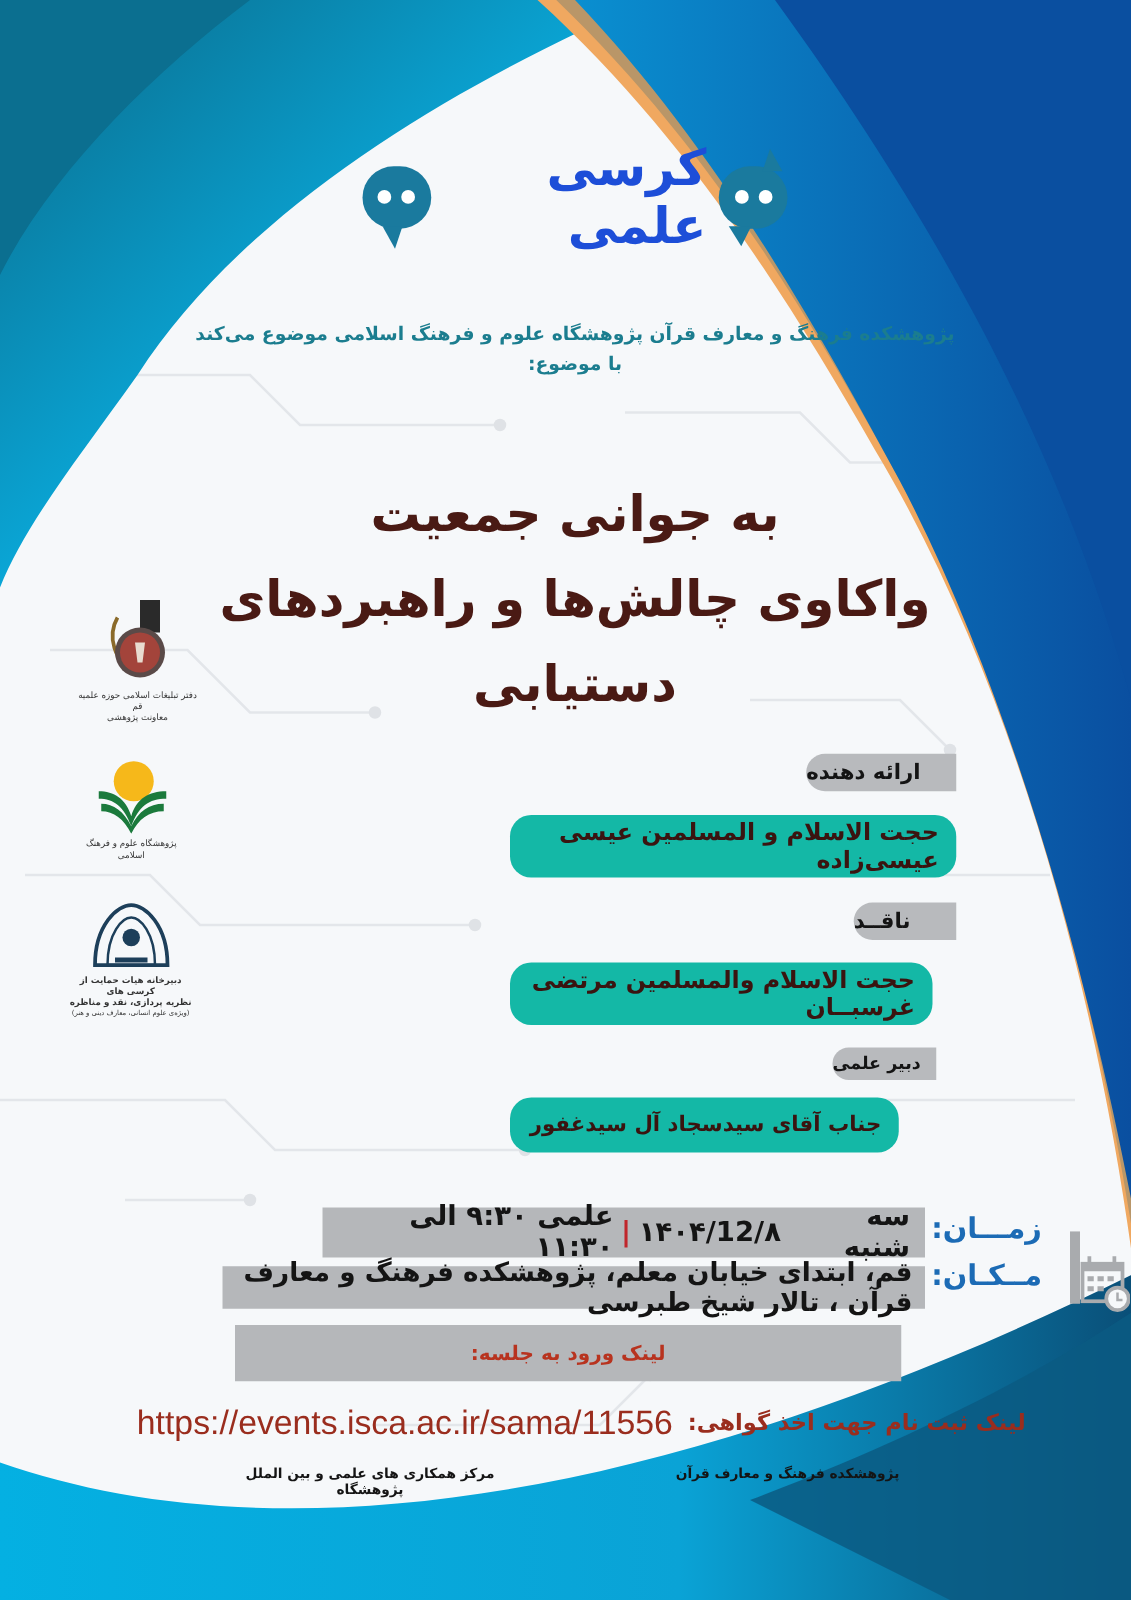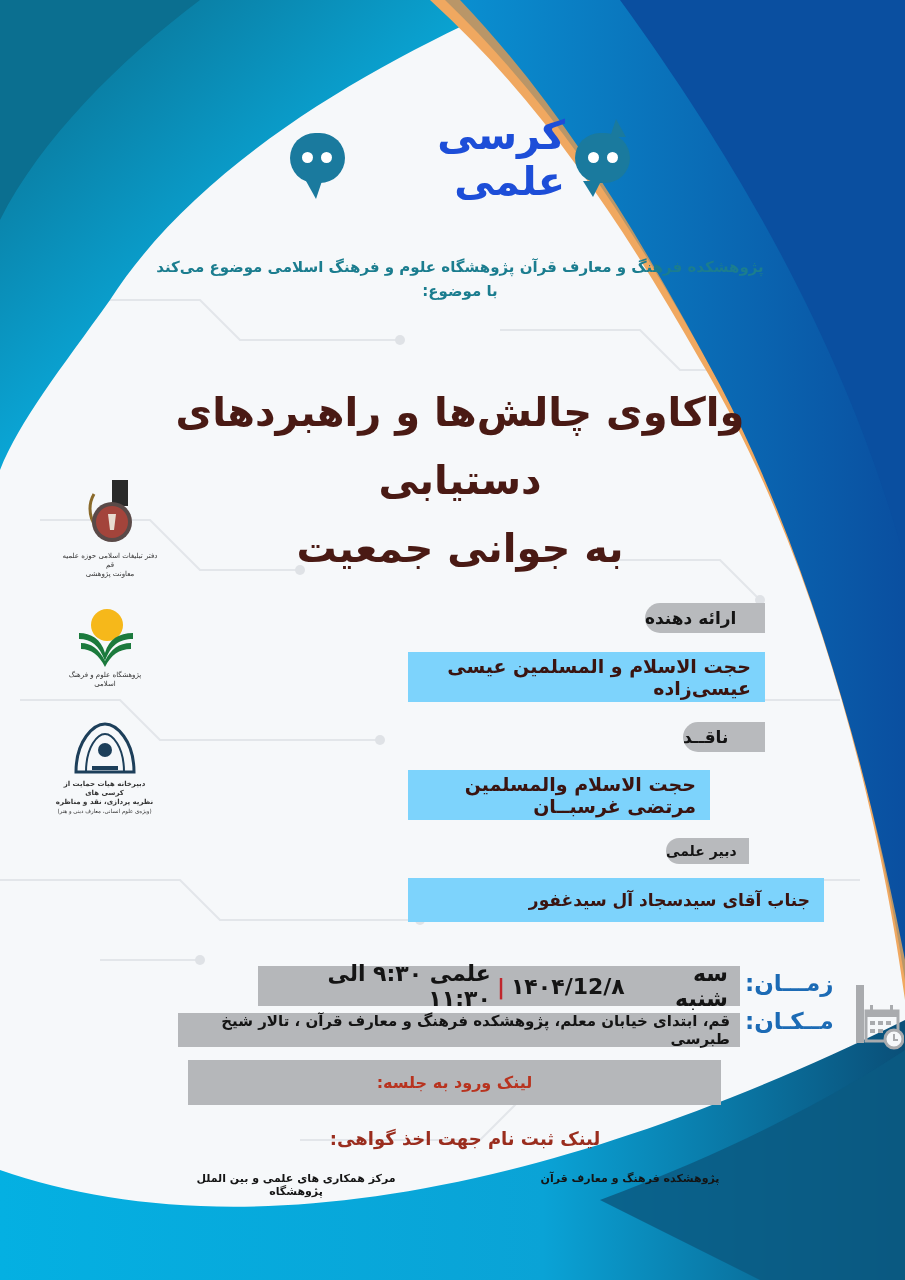--- a/index.html
+++ b/index.html
@@ -23,25 +23,25 @@
   .subject-label { left:150px; top:280px; width:620px; text-align:center; color:#1b7d8f; font-weight:bold; font-size:15px; }
 
   .main-title { left:110px; top:378px; width:700px; text-align:center; color:#4a1a14; font-weight:bold; font-size:40px; line-height:68px; }
 
   
   .logo { position:absolute; z-index:2; text-align:center; }
   .logo-cap { font-size:7px; color:#333; line-height:9px; direction:rtl; }
 
   
   .role-tab { position:absolute; z-index:2; background:#b8babd; height:30px; display:flex; align-items:center; justify-content:flex-end; padding-right:10px; border-radius:16px 0 0 16px; font-weight:bold; color:#141414; font-size:17px; }
-  .name-box { position:absolute; z-index:2; background:#7dd3fc; height:50px; display:flex; align-items:center; justify-content:flex-start; padding-right:14px; color:#3a1410; font-weight:bold; font-size:19px; }
+  .name-box { position:absolute; z-index:2; background:#14b8a6; height:50px; display:flex; align-items:center; justify-content:flex-start; padding-right:14px; color:#3a1410; font-weight:bold; font-size:19px;border-radius:17px; }
 
   .when-box { position:absolute; z-index:2; left:258px; top:966px; width:482px; height:40px; background:#b5b7ba; display:flex; align-items:center; justify-content:flex-start; padding-right:12px; color:#141414; font-weight:bold; font-size:22px; direction:rtl; }
   .when-box .sep { color:#c0262c; margin:0 6px; }
-  .where-box { position:absolute; z-index:2; left:178px; top:1013px; width:562px; height:34px; background:#b5b7ba; display:flex; align-items:center; justify-content:flex-start; padding-right:10px; color:#141414; font-weight:bold; font-size:15px; }
+  .where-box { position:absolute; z-index:2; left:178px; top:1013px; width:562px; height:34px; background:#b5b7ba; display:flex; align-items:center; justify-content:flex-start; padding-right:10px; color:#141414; font-weight:bold; font-size:21px; }
 
   .when-label, .where-label { position:absolute; z-index:2; color:#1c6bb5; font-weight:bold; font-size:23px; letter-spacing:2px; }
   .when-label { left:745px; top:970px; }
   .where-label { left:745px; top:1008px; }
 
   .cal-icon { position:absolute; z-index:2; left:852px; top:985px; width:52px; height:68px; }
 
   .link-box { position:absolute; z-index:2; left:188px; top:1060px; width:533px; height:45px; background:#b5b7ba; display:flex; align-items:center; justify-content:center; gap:12px; direction:rtl; }
   .link-label { color:#b8331f; font-weight:bold; font-size:16px; }
   .link-url { color:#9a2d1e; font-family:"Liberation Sans", sans-serif; font-size:24px; direction:ltr; }
@@ -120,22 +120,22 @@
   <div class="bubble left">
     <span class="dot"></span>
       <span class="dot"></span>
   </div>
 </div>
 
 <div class="layer organizer">پژوهشکده  فرهنگ و معارف قرآن پژوهشگاه علوم و فرهنگ اسلامی موضوع می‌کند</div>
 <div class="layer subject-label" style="top:282px;">با موضوع:</div>
 
 <div class="layer main-title">
+  <div>به جوانی جمعیت</div>
   <div>واکاوی چالش‌ها و راهبردهای دستیابی</div>
-  <div>به جوانی جمعیت</div>
 </div>
 
 <div class="logo" style="left:60px; top:478px; width:100px;">
   <svg width="56" height="70" viewBox="0 0 56 70">
     <rect x="30" y="2" width="16" height="26" fill="#2a2a2a"></rect>
     <path d="M12 16 C 4 30, 8 52, 28 60" stroke="#8a6a2a" stroke-width="3" fill="none"></path>
     <circle cx="30" cy="44" r="20" fill="#5a4a48"></circle>
     <circle cx="30" cy="44" r="16" fill="#a3443b"></circle>
     <path d="M26 36 L34 36 L32 52 L28 52 Z" fill="#e8dcd0"></path>
   </svg>
@@ -161,24 +161,24 @@
   </svg>
   <div class="logo-cap" style="font-weight:bold;">دبیرخانه هیات حمایت از کرسی های</div>
   <div class="logo-cap" style="font-weight:bold;">نظریه پردازی، نقد و مناظره</div>
   <div class="logo-cap" style="font-size:5.5px;">(ویژه‌ی علوم انسانی، معارف دینی و هنر)</div>
 </div>
 
 <div class="role-tab" style="left:645px; top:603px; width:120px;">ارائه دهنده</div>
 <div class="name-box" style="left:408px; top:652px; width:357px;">حجت الاسلام و المسلمین عیسی عیسی‌زاده</div>
 
 <div class="role-tab" style="left:683px; top:722px; width:82px;">ناقــد</div>
-<div class="name-box" style="left:408px; top:770px; width:302px;">حجت الاسلام والمسلمین مرتضی غرسبــان</div>
+<div class="name-box" style="left:408px; top:770px; width:338px;">حجت الاسلام والمسلمین مرتضی غرسبــان</div>
 
 <div class="role-tab" style="left:666px; top:838px; width:83px; height:26px; font-size:14px; border-radius:13px 0 0 13px;">دبیر علمی</div>
-<div class="name-box" style="left:408px; top:878px; width:416px; height:44px; font-size:17px;">جناب آقای سیدسجاد آل سیدغفور</div>
+<div class="name-box" style="left:408px; top:878px; width:311px; height:44px; font-size:17px;">جناب آقای سیدسجاد آل سیدغفور</div>
 
 <div class="when-label">زمـــان:</div>
 <div class="where-label">مــکـان:</div>
 
 <svg class="cal-icon" viewBox="0 0 52 68">
   <rect x="4" y="0" width="8" height="58" fill="#a9abae"></rect>
   <rect x="14" y="26" width="32" height="30" fill="none" stroke="#a9abae" stroke-width="3"></rect>
   <rect x="14" y="26" width="32" height="6" fill="#a9abae"></rect>
   <rect x="18" y="20" width="3" height="8" fill="#a9abae"></rect>
     <rect x="38" y="20" width="3" height="8" fill="#a9abae"></rect>
@@ -199,16 +199,17 @@
 </div>
 
 <div class="where-box">قم، ابتدای خیابان معلم، پژوهشکده فرهنگ و معارف قرآن ، تالار شیخ طبرسی</div>
 
 <div class="link-box">
   <span class="link-label">لینک ورود به جلسه:</span>
 </div>
 
 <div class="reg-row">
   <span class="reg-label">لینک ثبت نام جهت اخذ گواهی:</span>
+  <span class="reg-url">https://events.isca.ac.ir/sama/11556</span>
 </div>
 
 <div class="footer-right">پژوهشکده فرهنگ و معارف قرآن</div>
 <div class="footer-left">مرکز همکاری های علمی و بین الملل پژوهشگاه</div>
 
 </body></html>

